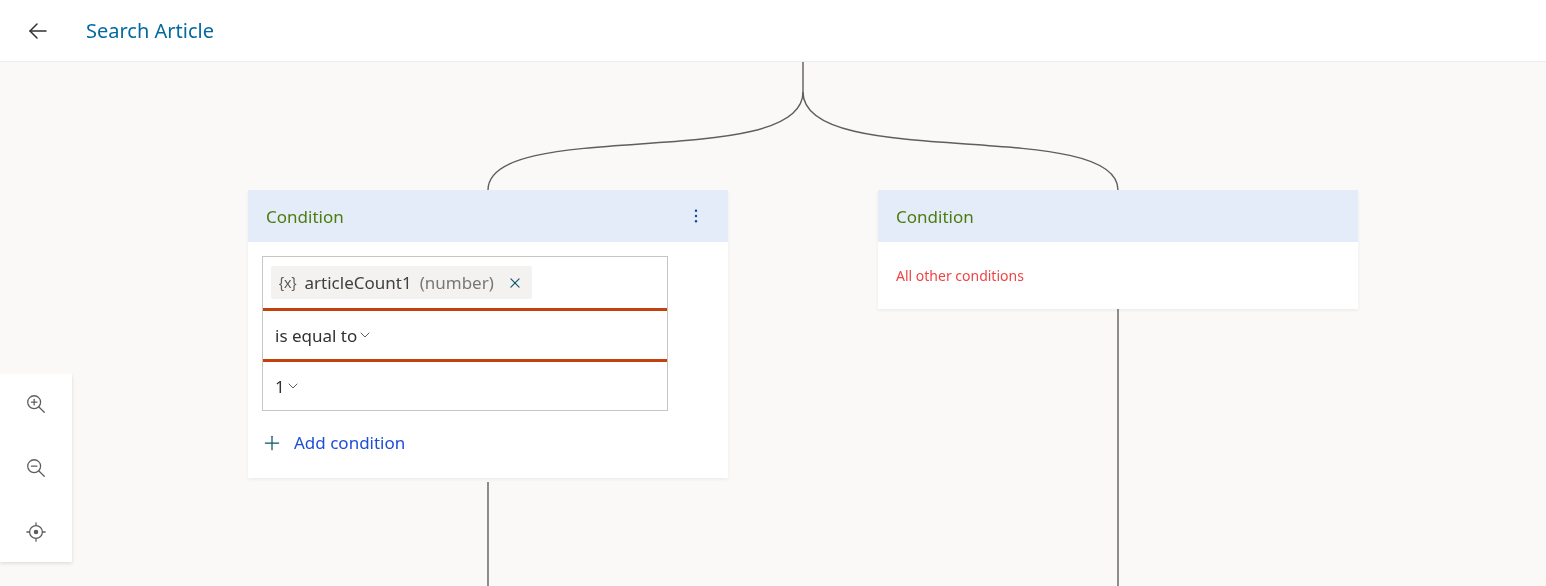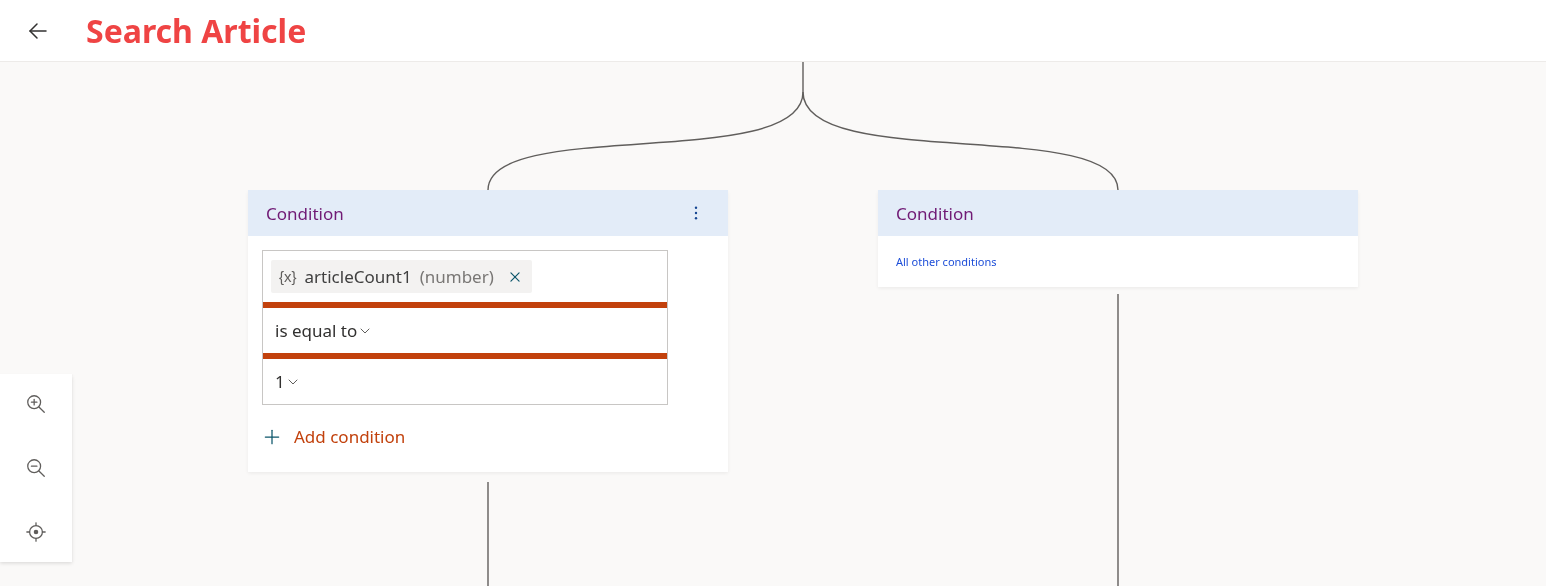--- a/index.html
+++ b/index.html
@@ -18,23 +18,23 @@
     gap: 28px;
   }
   .back-btn {
     width: 40px; height: 40px;
     display: flex; align-items: center; justify-content: center;
     cursor: pointer;
     color: #323130;
     border-radius: 4px;
   }
   .page-title {
-    font-size: 32px;
-    font-weight: 700;
-    color: #ef4444;
+    font-size: 20px;
+    font-weight: 400;
+    color: #0369a1;
   }
 
   
   .canvas {
     position: absolute;
     top: 62px; left: 0; right: 0; bottom: 0;
   }
   svg.connectors {
     position: absolute;
     top: 0; left: 0;
@@ -44,48 +44,48 @@
   .card {
     position: absolute;
     width: 480px;
     background: #ffffff;
     box-shadow: 0 0.3px 0.9px rgba(0,0,0,.05), 0 1.6px 3.6px rgba(0,0,0,.06);
   }
   .card-left { top: 128px; left: 248px; }
   .card-right { top: 128px; left: 878px; }
 
   .card-header {
-    height: 46px;
+    height: 52px;
     background: #e3ecf8;
     display: flex;
     align-items: center;
     justify-content: space-between;
     padding: 0 18px;
-    color: #701a75;
+    color: #4d7c0f;
     font-size: 17px;
   }
   .more-btn {
     width: 28px; height: 28px;
     display: flex; align-items: center; justify-content: center;
     cursor: pointer;
     color: #164692;
     border-radius: 4px;
   }
 
   .card-body { padding: 14px 14px 20px 14px; }
-  .card-body.simple { padding: 18px 18px; font-size: 11px; color: #1d4ed8; }
+  .card-body.simple { padding: 24px 18px; font-size: 14px; color: #ef4444; }
 
   
   .cond-box {
     border: 1px solid #c8c6c4;
     width: 406px;
   }
   .cond-row {
     background: #ffffff;
-    border-top: 6px solid #c2410c;
+    border-top: 3px solid #c2410c;
     height: 51px;
     display: flex;
     align-items: center;
     padding: 0 12px;
     font-size: 17px;
     color: #323130;
     cursor: pointer;
   }
   .cond-row:first-child { border-top: none; }
   .cond-row.var-row {
@@ -116,21 +116,21 @@
     padding: 0 2px 0 6px;
     display:flex; align-items:center;
   }
   .cond-row .chev { color: #605e5c; display: flex; align-items: center; }
 
   .add-cond {
     margin-top: 16px;
     display: inline-flex;
     align-items: center;
     gap: 12px;
-    color: #c2410c;
+    color: #1d4ed8;
     font-size: 17px;
     cursor: pointer;
     padding: 4px 0;
   }
   .add-cond svg { stroke: #0b556a; }
 
   
   .zoom-toolbar {
     position: absolute;
     left: 0;

